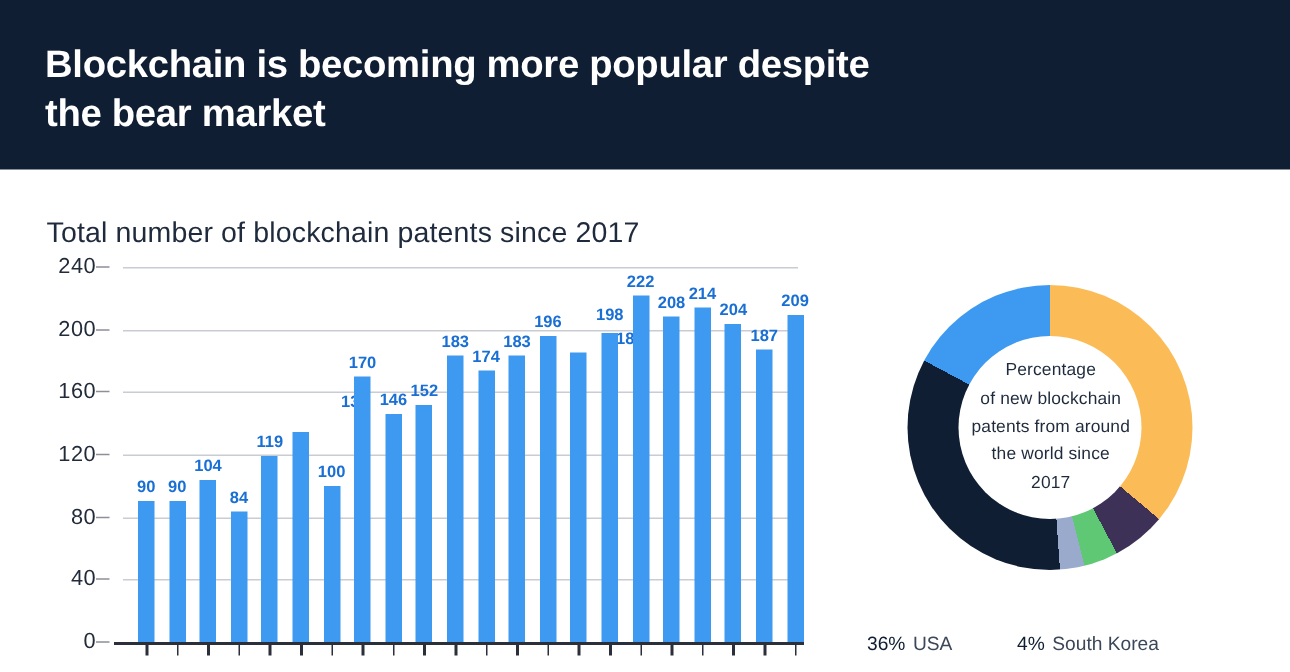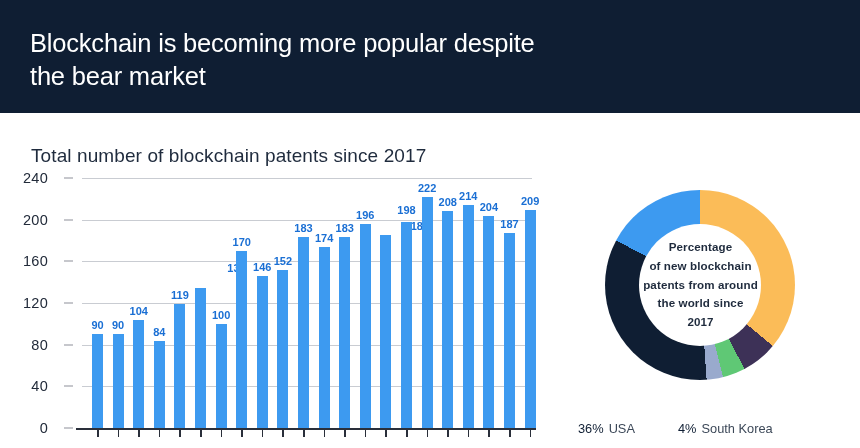--- a/index.html
+++ b/index.html
@@ -12,35 +12,35 @@
   #page { position: relative; width: 860px; height: 448px; background:#fff; }
 
   
   #header {
     position: absolute; left:0; top:0; width:860px; height:113px;
     background:#0f1e33;
   }
   #header-title {
     position:absolute; left:30px; top:27px; width:680px;
     color:#ffffff;
-    font-size:25.5px; font-weight:normal; line-height:1.28;
+    font-size:25.5px; font-weight:bold; line-height:1.28;
     letter-spacing:-0.2px;
   }
 
   
   #subtitle {
     position:absolute; left:31px; top:145px;
     font-size:19px; color:#1f2b3d; letter-spacing:0.1px;
   }
 
   
   #bar-chart { position:absolute; left:0; top:178px; width:560px; height:270px; }
   #y-axis { position:absolute; left:0; top:0; width:72px; height:260px; }
   .y-tick-label {
-    position:absolute; right:24px; transform:translateY(-50%);
+    position:absolute; right:8px; transform:translateY(-50%);
     font-size:14.5px; color:#222b3a; letter-spacing:0.3px; white-space:nowrap;
   }
   .y-tick-dash {
     position:absolute; left:64px; width:9px; height:1px; background:#8e9099;
     transform:translateY(-50%);
   }
   #plot {
     position:absolute; left:82px; top:0; width:450px; height:250px;
   }
   .gridline {
@@ -55,21 +55,21 @@
   }
   .bar-label {
     position:absolute; transform:translateX(-50%);
     font-size:11px; font-weight:bold; color:#1a6fd4; white-space:nowrap;
   }
   .x-tick {
     position:absolute; top:252px; width:1.6px; height:7px; background:#2a2f3a;
   }
 
   
-  #donut-wrap { position:absolute; left:596px; top:190px; width:209px; height:190px;font-weight:bold; }
+  #donut-wrap { position:absolute; left:596px; top:190px; width:209px; height:190px; }
   #donut {
     position:absolute; left:9px; top:0; width:190px; height:190px;
     border-radius:50%;
   }
   #donut-hole {
     position:absolute; left:43px; top:34px; width:122px; height:122px;
     background:#ffffff; border-radius:50%;
   }
   #donut-center-text {
     position:absolute; left:0; top:0; width:209px; height:190px;

